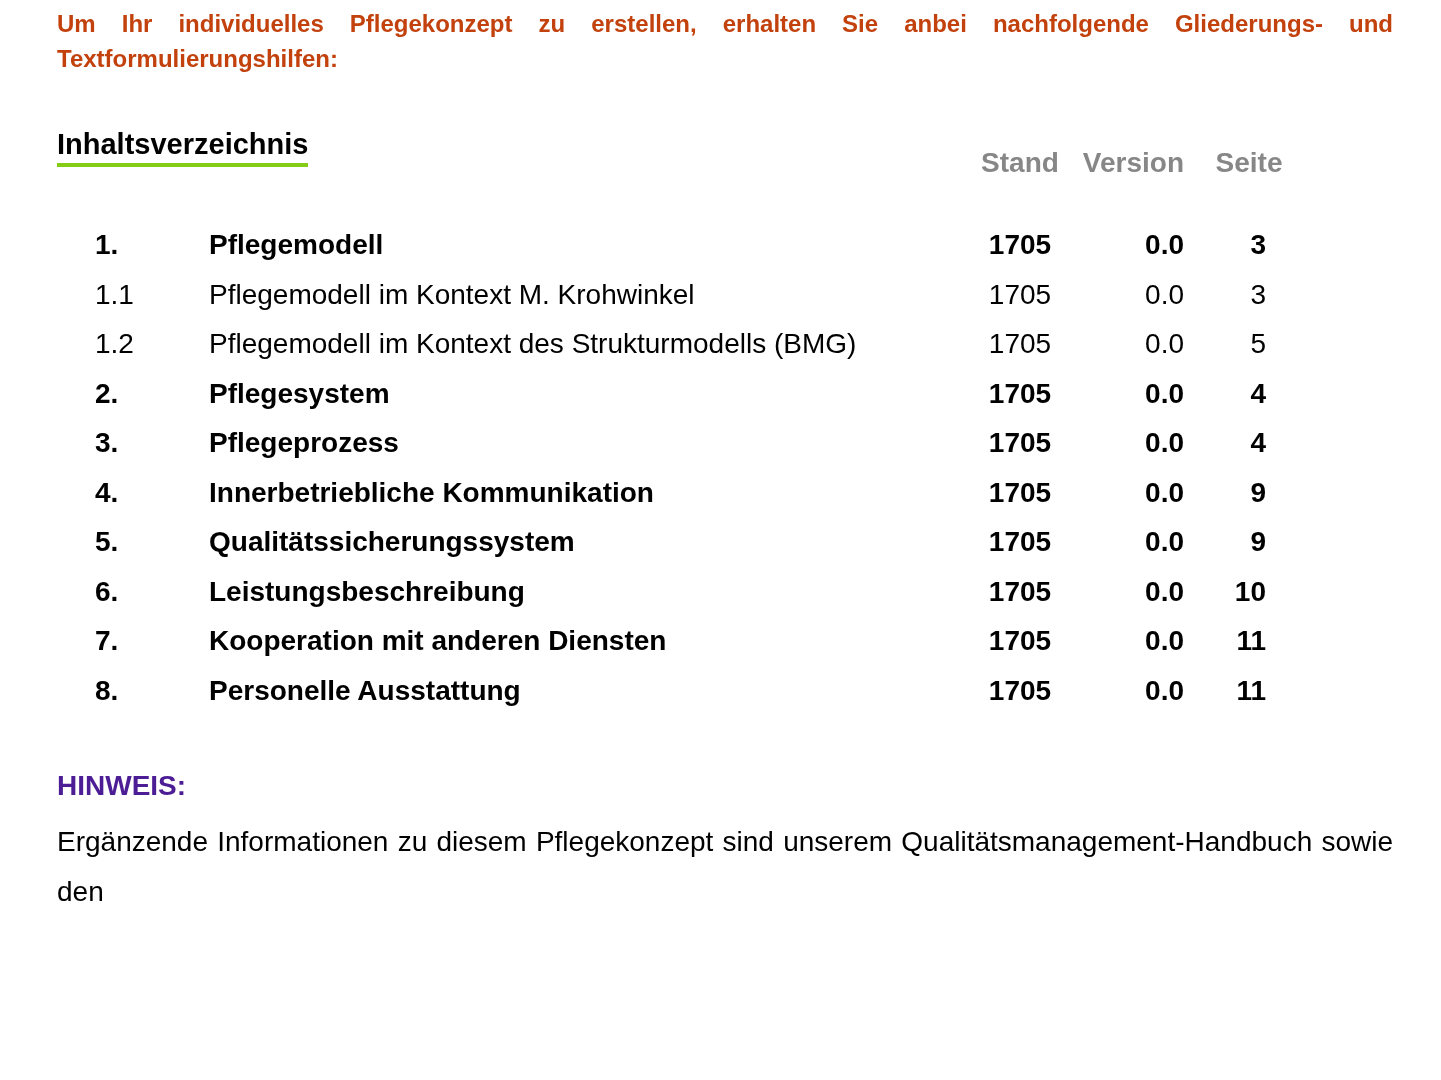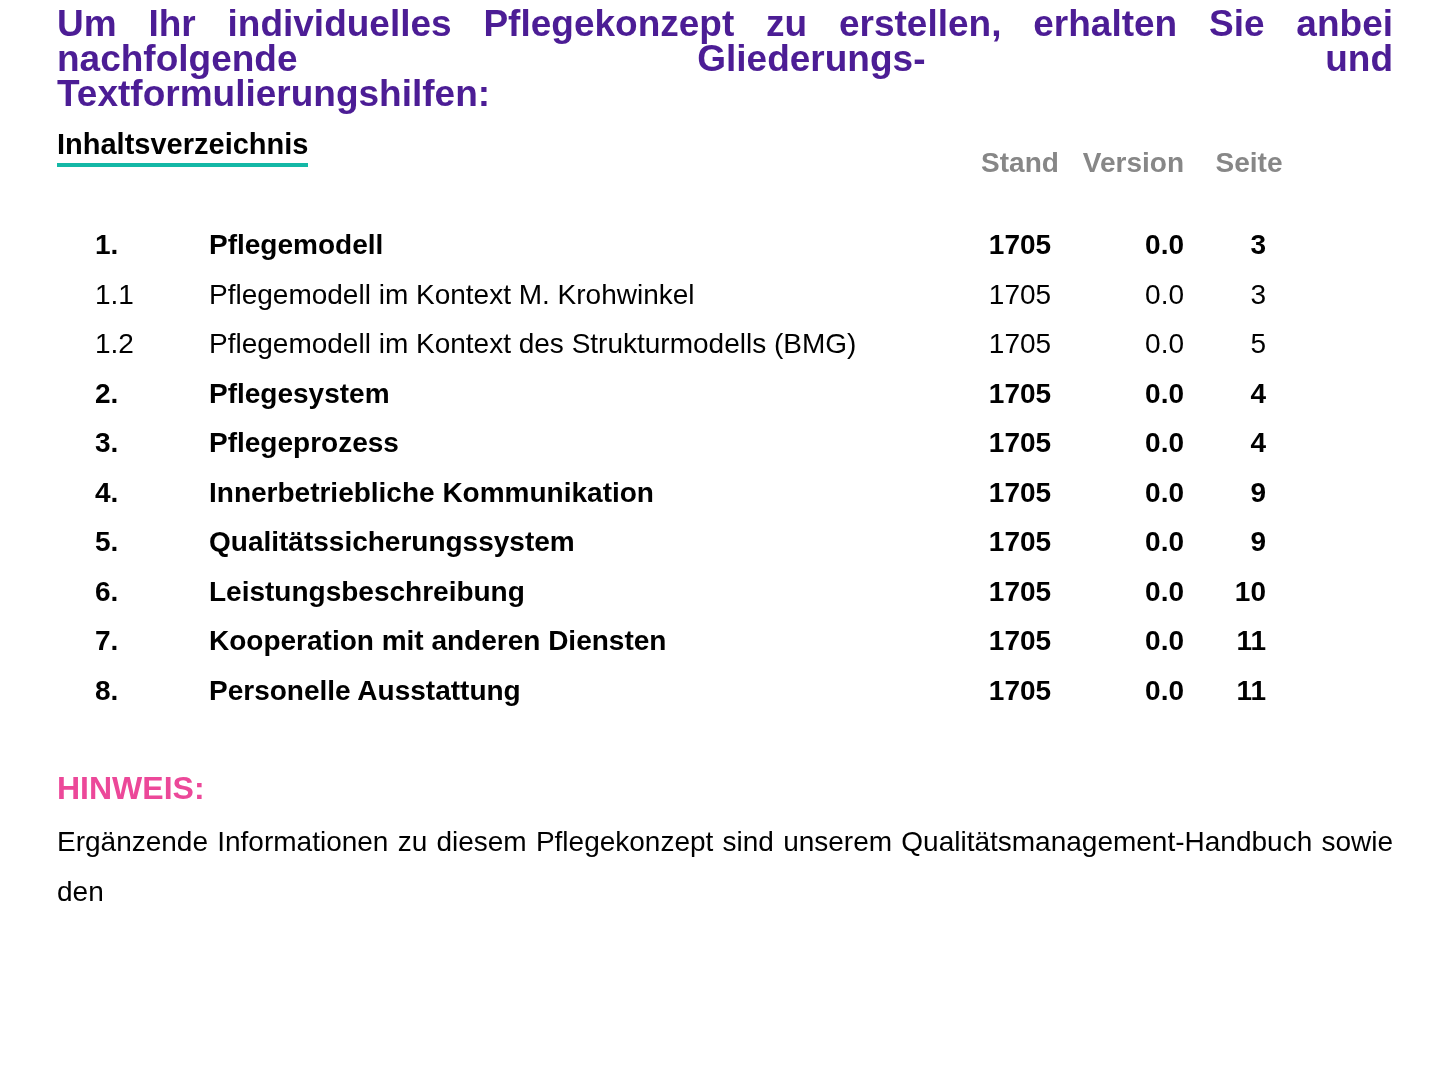--- a/index.html
+++ b/index.html
@@ -18,43 +18,43 @@
     height: 1080px;
     background: #ffffff;
   }
 
   
   .intro {
     position: absolute;
     top: 6px;
     left: 57px;
     width: 1336px;
-    font-size: 37px;
-    font-weight: bold;
-    color: #4c1d95;
+    font-size: 24px;
+    font-weight: bold;
+    color: #c2410c;
     line-height: 35px;
   }
   .justify-full {
     text-align: justify;
     text-align-last: justify;
     white-space: normal;
   }
 
   
   .toc-title {
     position: absolute;
     top: 128px;
     left: 57px;
     font-size: 29px;
     font-weight: bold;
     color: #000;
   }
   .toc-title span {
     display: inline-block;
-    border-bottom: 4px solid #14b8a6;
+    border-bottom: 4px solid #84cc16;
     padding-bottom: 2px;
   }
 
   
   .toc-header {
     position: absolute;
     top: 148px;
     left: 0;
     width: 1441px;
     height: 30px;
@@ -89,23 +89,23 @@
   .cell-stand   { left: 975px;  width: 90px;  text-align: center; }
   .cell-version { left: 1082px; width: 102px; text-align: right; }
   .cell-seite   { left: 1166px; width: 100px; text-align: right; }
   .cell-seite-h { left: 1199px; width: 100px; text-align: center; }
 
   
   .note-heading {
     position: absolute;
     top: 770px;
     left: 57px;
-    font-size: 32px;
-    font-weight: bold;
-    color: #ec4899;
+    font-size: 28px;
+    font-weight: bold;
+    color: #4c1d95;
   }
   .note-body {
     position: absolute;
     top: 817px;
     left: 57px;
     width: 1336px;
     font-size: 28px;
     line-height: 50px;
     color: #000;
   }

